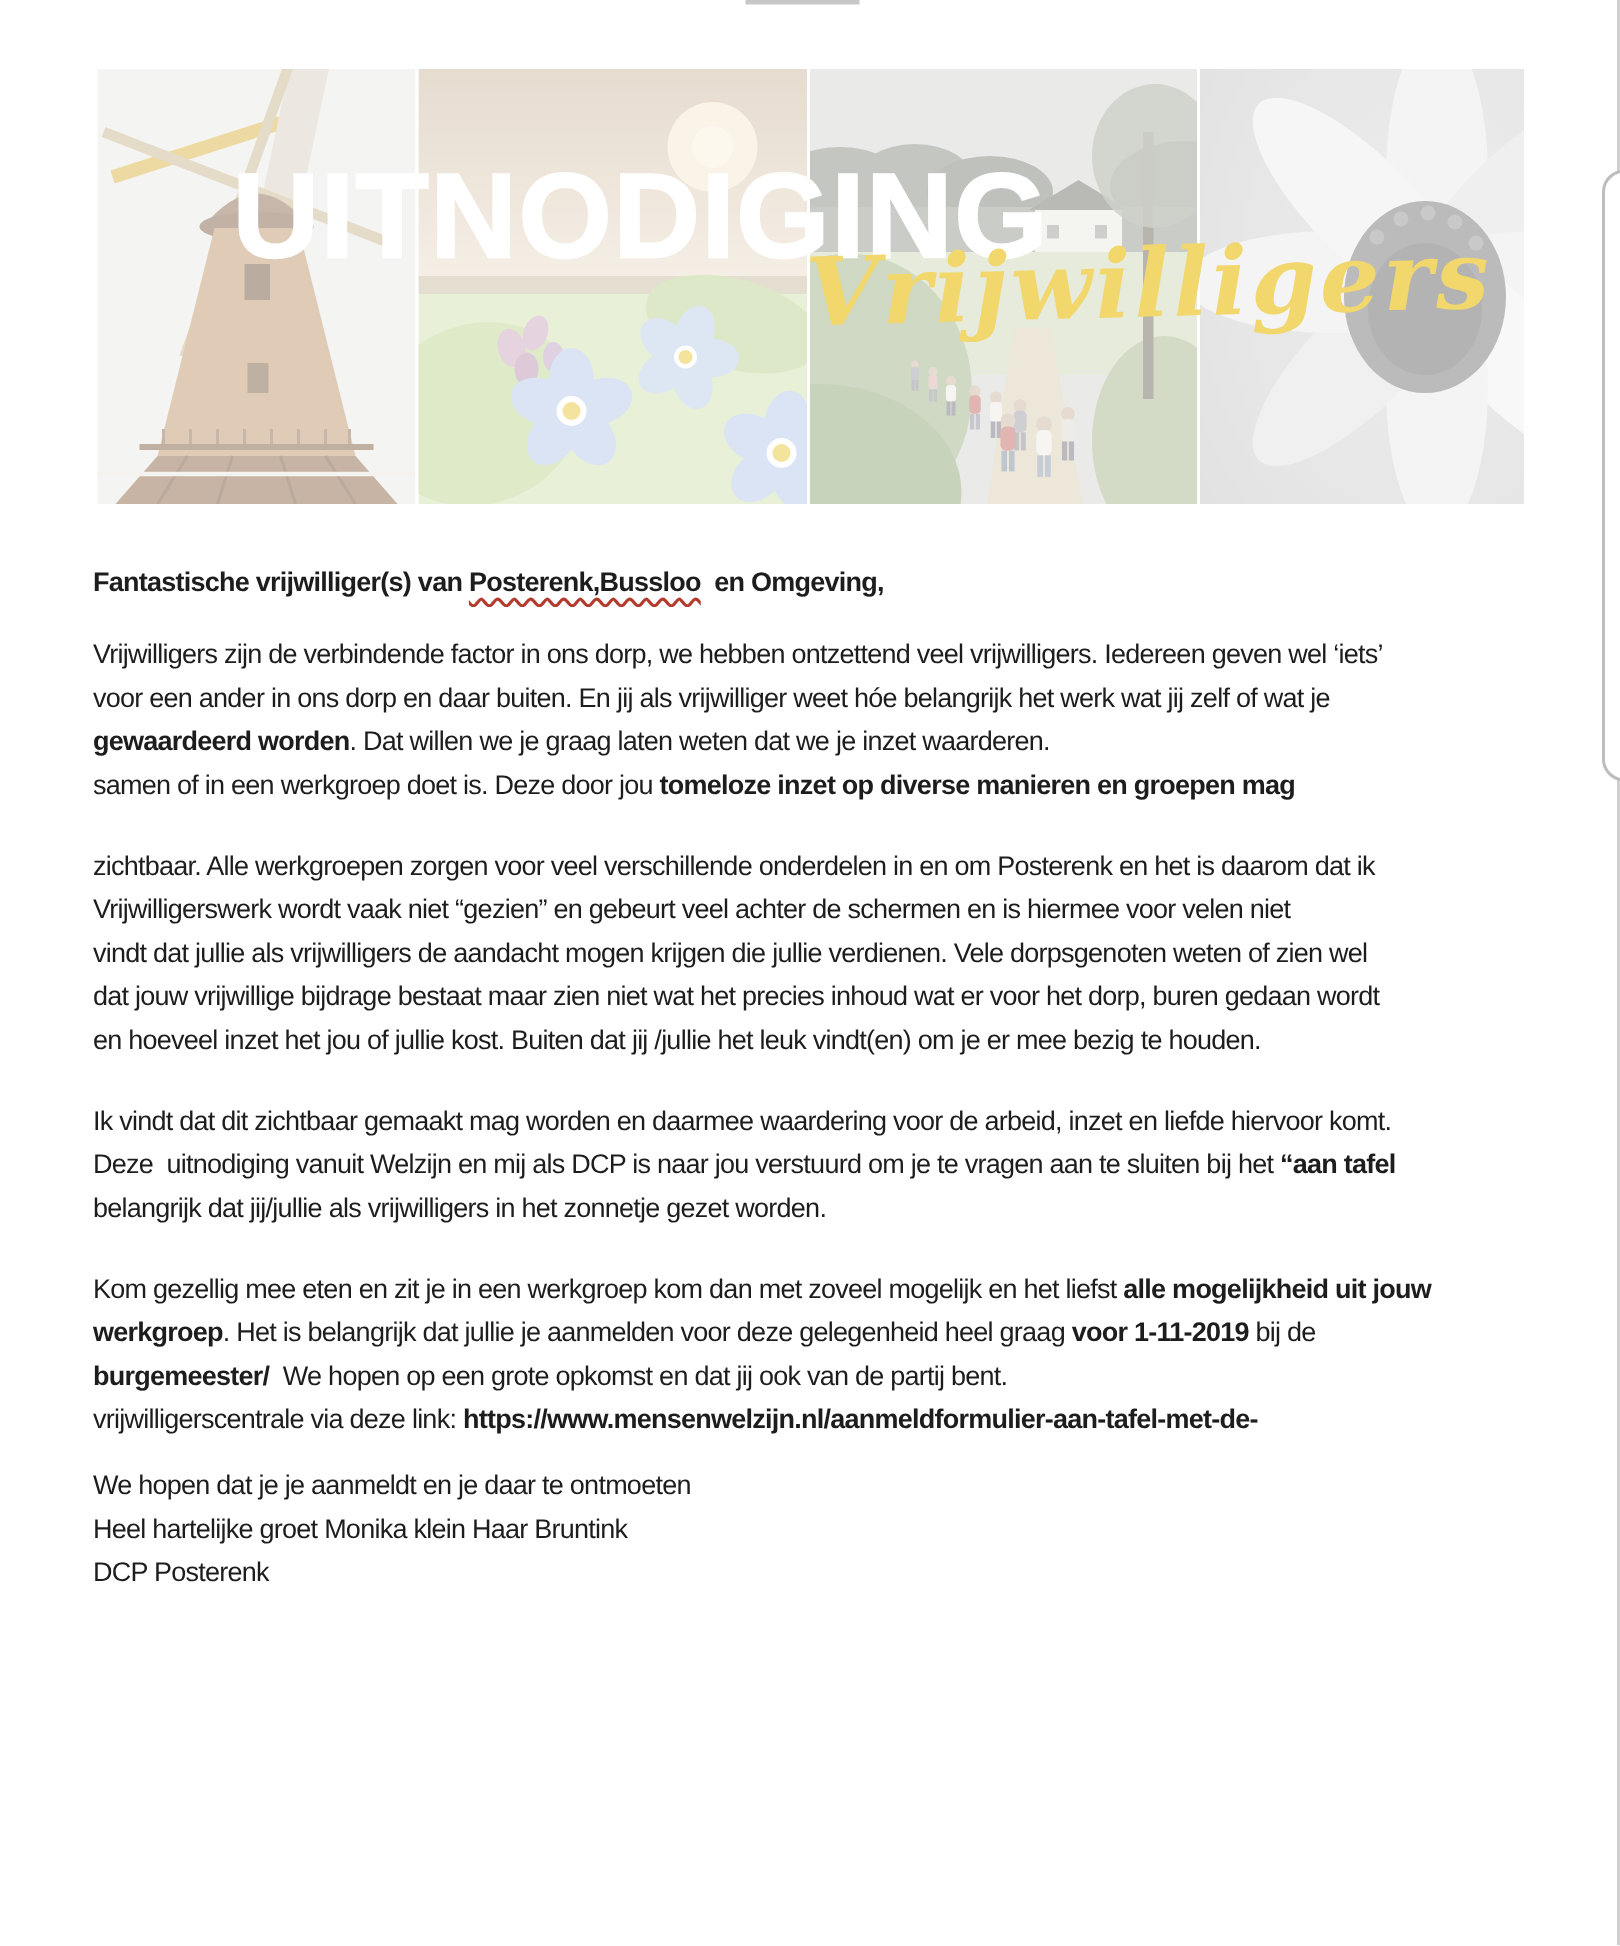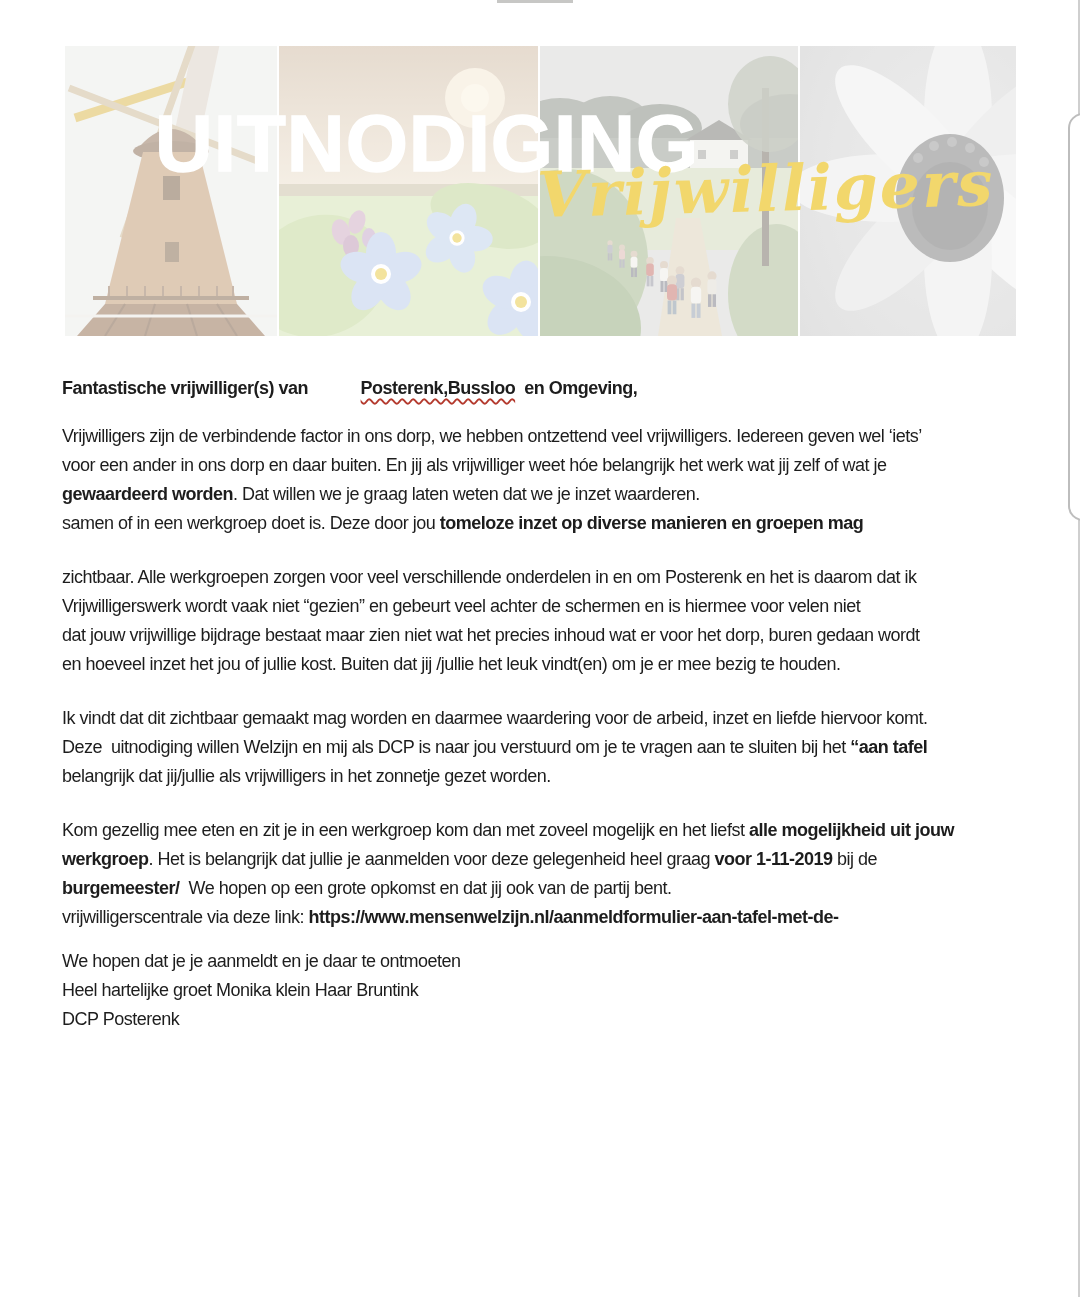--- a/index.html
+++ b/index.html
@@ -43,21 +43,20 @@
   .m-close{margin-top:15px !important;}
   .ln{display:block;white-space:pre;}
   .b{font-weight:bold;}
   .sp{
     text-decoration:underline;
     text-decoration-style:wavy;
     text-decoration-color:#b43a2e;
     text-decoration-thickness:2px;
     text-underline-offset:4px;
     text-decoration-skip-ink:none;
-    margin-left:48px;
   }
 </style>
 </head>
 <body>
 
 <div>
 
   <div class="notch"></div>
   <div class="edge-line"></div>
   <div class="scroll-thumb"></div>
@@ -280,27 +279,28 @@
     <p class="para m-first">
         <span class="ln"><span>Vrijwilligers zijn de verbindende factor in ons dorp, we hebben ontzettend veel vrijwilligers. Iedereen geven wel ‘iets’</span></span>
         <span class="ln"><span>voor een ander in ons dorp en daar buiten. En jij als vrijwilliger weet hóe belangrijk het werk wat jij zelf of wat je</span></span>
         <span class="ln"><span class="b">gewaardeerd worden</span><span>. Dat willen we je graag laten weten dat we je inzet waarderen.</span></span>
         <span class="ln"><span>samen of in een werkgroep doet is. Deze door jou </span><span class="b">tomeloze inzet op diverse manieren en groepen mag</span></span>
       </p>
 
     <p class="para m-std">
         <span class="ln"><span>zichtbaar. Alle werkgroepen zorgen voor veel verschillende onderdelen in en om Posterenk en het is daarom dat ik</span></span>
         <span class="ln"><span>Vrijwilligerswerk wordt vaak niet “gezien” en gebeurt veel achter de schermen en is hiermee voor velen niet</span></span>
+        <span class="ln"><span>vindt dat jullie als vrijwilligers de aandacht mogen krijgen die jullie verdienen. Vele dorpsgenoten weten of zien wel</span></span>
         <span class="ln"><span>dat jouw vrijwillige bijdrage bestaat maar zien niet wat het precies inhoud wat er voor het dorp, buren gedaan wordt</span></span>
         <span class="ln"><span>en hoeveel inzet het jou of jullie kost. Buiten dat jij /jullie het leuk vindt(en) om je er mee bezig te houden.</span></span>
       </p>
 
     <p class="para m-std">
         <span class="ln"><span>Ik vindt dat dit zichtbaar gemaakt mag worden en daarmee waardering voor de arbeid, inzet en liefde hiervoor komt.</span></span>
-        <span class="ln"><span>Deze  uitnodiging willen Welzijn en mij als DCP is naar jou verstuurd om je te vragen aan te sluiten bij het </span><span class="b">“aan tafel</span></span>
+        <span class="ln"><span>Deze  uitnodiging vanuit Welzijn en mij als DCP is naar jou verstuurd om je te vragen aan te sluiten bij het </span><span class="b">“aan tafel</span></span>
         <span class="ln"><span>belangrijk dat jij/jullie als vrijwilligers in het zonnetje gezet worden.</span></span>
       </p>
 
     <p class="para m-std">
         <span class="ln"><span>Kom gezellig mee eten en zit je in een werkgroep kom dan met zoveel mogelijk en het liefst </span><span class="b">alle mogelijkheid uit jouw</span></span>
         <span class="ln"><span class="b">werkgroep</span><span>. Het is belangrijk dat jullie je aanmelden voor deze gelegenheid heel graag </span><span class="b">voor 1-11-2019</span><span> bij de</span></span>
         <span class="ln"><span class="b">burgemeester/</span><span>  We hopen op een grote opkomst en dat jij ook van de partij bent.</span></span>
         <span class="ln"><span>vrijwilligerscentrale via deze link: </span><span class="b">https://www.mensenwelzijn.nl/aanmeldformulier-aan-tafel-met-de-</span></span>
       </p>
 

